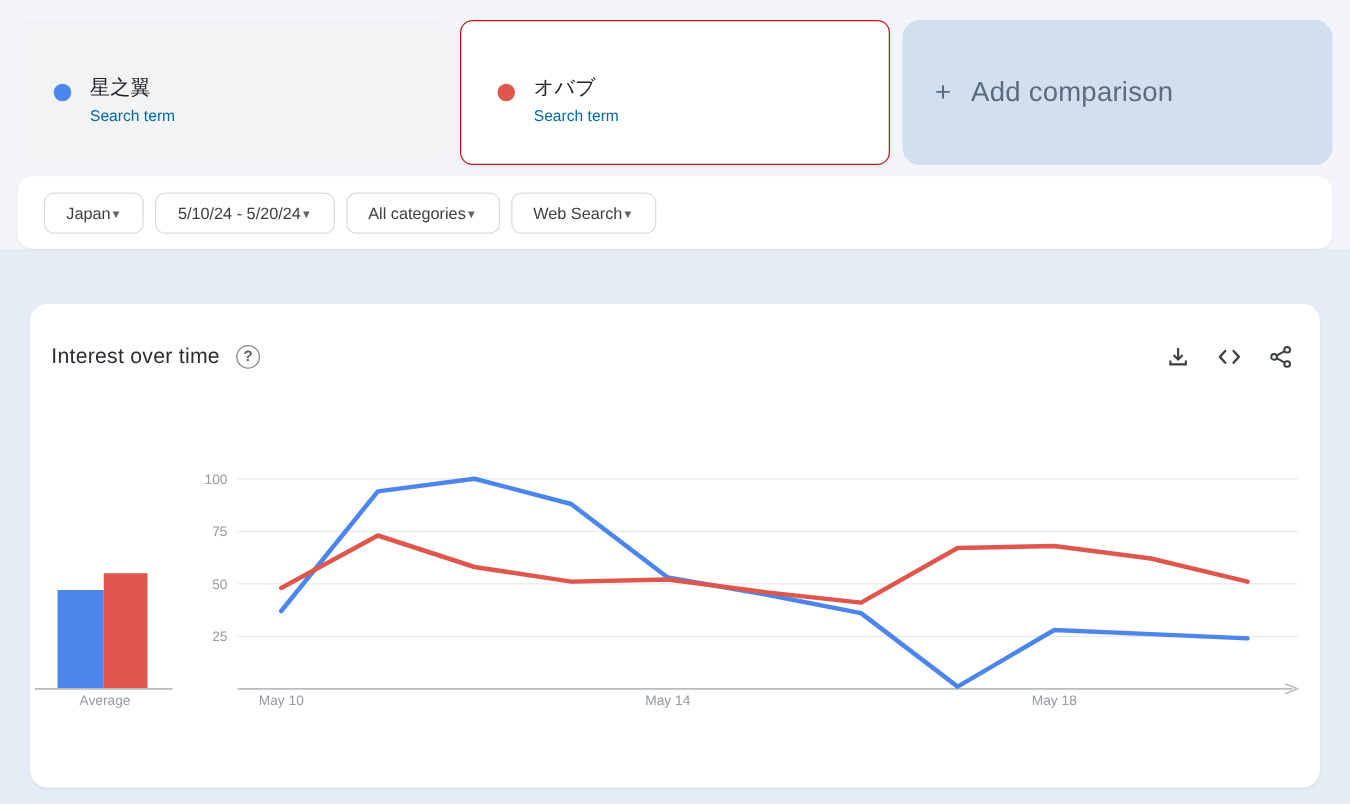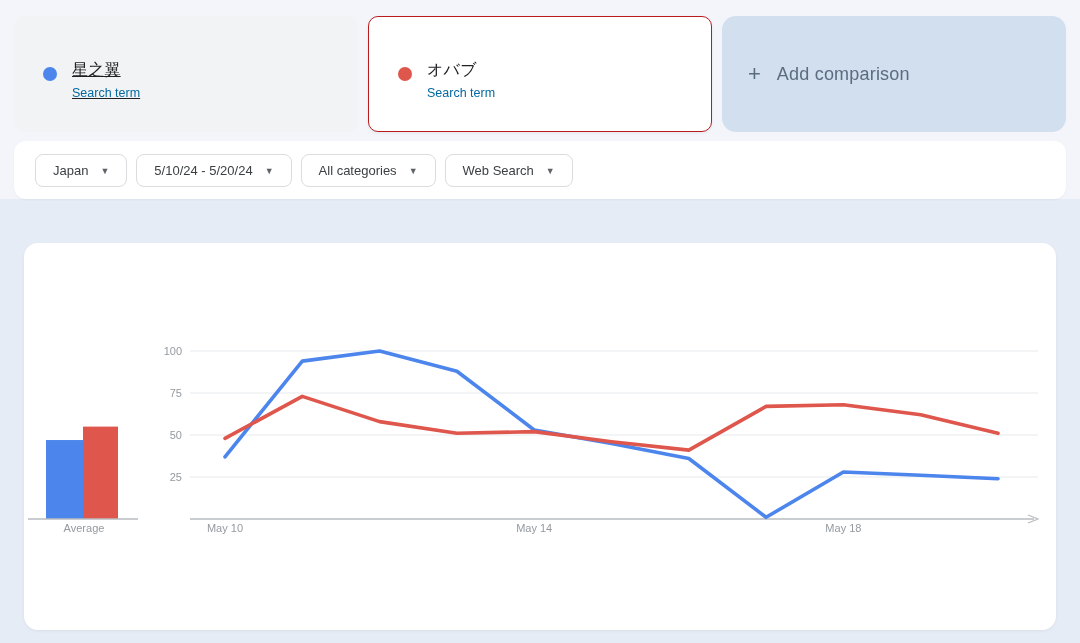--- a/index.html
+++ b/index.html
@@ -10,42 +10,42 @@
     color:#202124;
     overflow:hidden;
   }
   
   .top-section { background:#f3f5fb; padding:16px 14px 9px 14px; }
   .cards-row { display:flex; gap:10px; }
   .term-card {
     width:344px; height:116px; border-radius:10px;
     padding:44px 0 0 29px; position:relative;
   }
-  .term-card.gray { background:#f1f3f4;text-decoration:underline; }
+  .term-card.gray { background:#f1f3f4; }
   .term-card.white { background:#ffffff; border:1px solid #b91c1c;
     box-shadow:0 1px 3px rgba(60,64,67,.08); padding-top:43px; }
   .term-inner { display:flex; align-items:flex-start; gap:15px; }
   .term-dot { width:14px; height:14px; border-radius:50%; margin-top:7px; }
   .term-title { font-size:16px; color:#202124; letter-spacing:.2px; }
   .term-sub { font-size:12.5px; color:#0369a1; margin-top:5px; }
   .add-card {
     width:344px; height:116px; border-radius:14px; background:#d2dfef;
     display:flex; align-items:center; padding-left:26px; gap:16px;
     cursor:pointer;
   }
   .add-plus { font-size:22px; color:#5b6b80; font-weight:400; line-height:1; }
-  .add-label { font-size:18px; color:#5b6b80; letter-spacing:.2px; }
+  .add-label { font-size:22px; color:#5b6b80; letter-spacing:.2px; }
   
   .filter-bar {
     background:#ffffff; border-radius:12px; height:58px;
     display:flex; align-items:center; gap:9px; padding-left:21px;
     box-shadow:0 1px 2px rgba(60,64,67,.05);
   }
   .chip {
-    display:inline-flex; align-items:center; gap:12px;
+    display:inline-flex; align-items:center; gap:0;
     height:33px; padding:0 17px; border:1px solid #dadce0;
     border-radius:8px; background:#fff; cursor:pointer;
   }
   .chip-label { font-size:13px; color:#3c4043; }
   .chip-arrow { font-size:9px; color:#5f6368; margin-top:1px; }
   
   .chart-wrap { padding:44px 24px 0 24px; }
   .chart-card {
     width:1032px; height:387px; background:#ffffff; border-radius:14px;
     box-shadow:0 1px 3px rgba(60,64,67,.07);
@@ -115,20 +115,40 @@
     </div>
     <div class="chip">
       <span class="chip-label">Web Search</span>
       <span class="chip-arrow">▼</span>
     </div>
   </div>
 </div>
 
 <div class="chart-wrap">
   <div class="chart-card">
+    <div class="chart-header">
+      <span class="chart-title">Interest over time</span>
+      <span class="help-icon">?</span>
+      <span class="header-spacer"></span>
+      <div class="action-icons">
+        <svg width="19" height="19" viewBox="0 0 20 20">
+          <path d="M10 2.5 v9.5 M6.2 8.5 L10 12.3 L13.8 8.5" fill="none" stroke="#3c4043" stroke-width="1.8"></path>
+          <path d="M3.5 13 v3.3 h13 V13" fill="none" stroke="#3c4043" stroke-width="1.8"></path>
+        </svg>
+        <svg width="21" height="19" viewBox="0 0 22 20">
+          <path d="M7.5 5 L3 10 L7.5 15 M14.5 5 L19 10 L14.5 15" fill="none" stroke="#3c4043" stroke-width="1.9" stroke-linecap="round" stroke-linejoin="round"></path>
+        </svg>
+        <svg width="19" height="19" viewBox="0 0 20 20">
+          <circle cx="15.5" cy="4" r="2.4" fill="none" stroke="#3c4043" stroke-width="1.7"></circle>
+          <circle cx="4.5" cy="10" r="2.4" fill="none" stroke="#3c4043" stroke-width="1.7"></circle>
+          <circle cx="15.5" cy="16" r="2.4" fill="none" stroke="#3c4043" stroke-width="1.7"></circle>
+          <path d="M6.6 8.9 L13.4 5.1 M6.6 11.1 L13.4 14.9" stroke="#3c4043" stroke-width="1.7"></path>
+        </svg>
+      </div>
+    </div>
     <svg id="trend-svg" width="1032" height="290" viewBox="0 0 1032 290">
         <line x1="166" y1="176" x2="1014" y2="176" stroke="#e7e9ec" stroke-width="1"></line>
         <text x="158" y="180" text-anchor="end" fill="#949aa0" font-size="11">25</text>
         <line x1="166" y1="134" x2="1014" y2="134" stroke="#e7e9ec" stroke-width="1"></line>
         <text x="158" y="138" text-anchor="end" fill="#949aa0" font-size="11">50</text>
         <line x1="166" y1="92" x2="1014" y2="92" stroke="#e7e9ec" stroke-width="1"></line>
         <text x="158" y="96" text-anchor="end" fill="#949aa0" font-size="11">75</text>
         <line x1="166" y1="50" x2="1014" y2="50" stroke="#e7e9ec" stroke-width="1"></line>
         <text x="158" y="54" text-anchor="end" fill="#949aa0" font-size="11">100</text>
         <line x1="166" y1="218" x2="1010" y2="218" stroke="#b9bcc1" stroke-width="1.4"></line>

